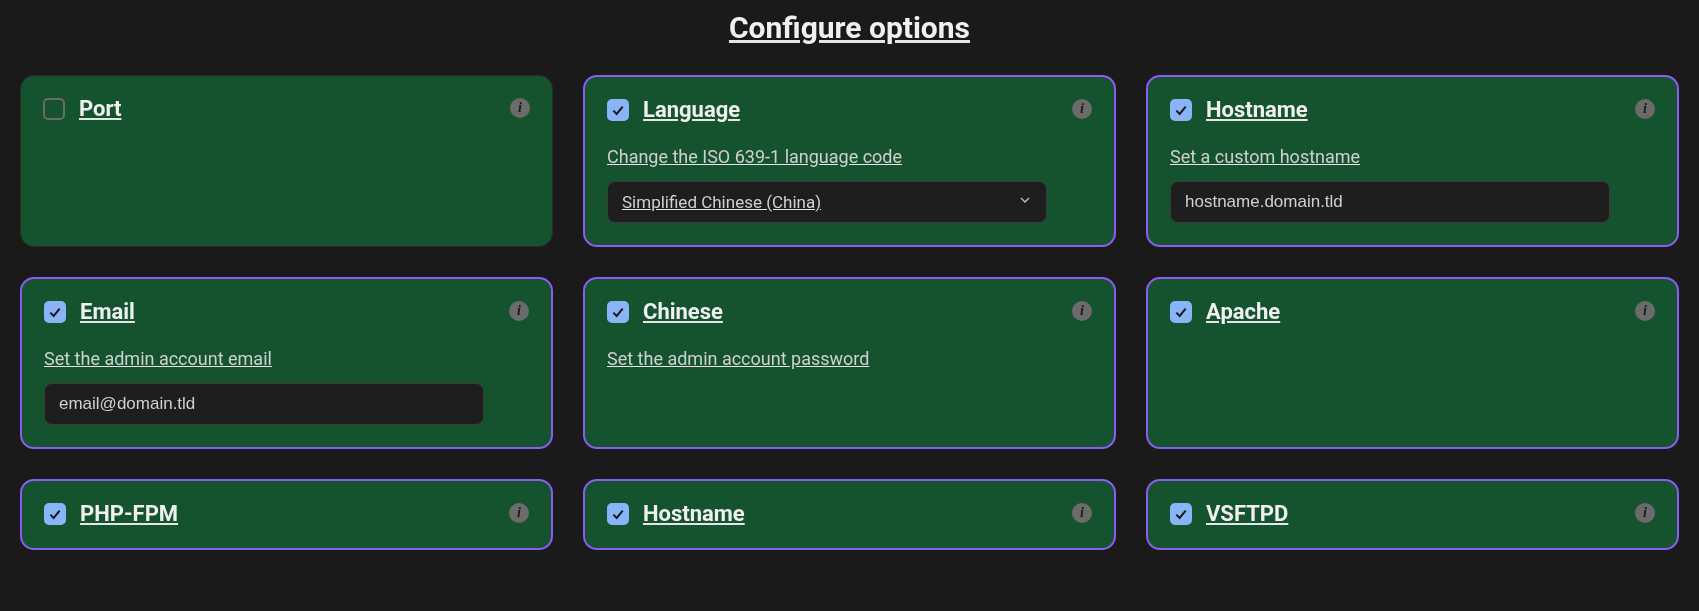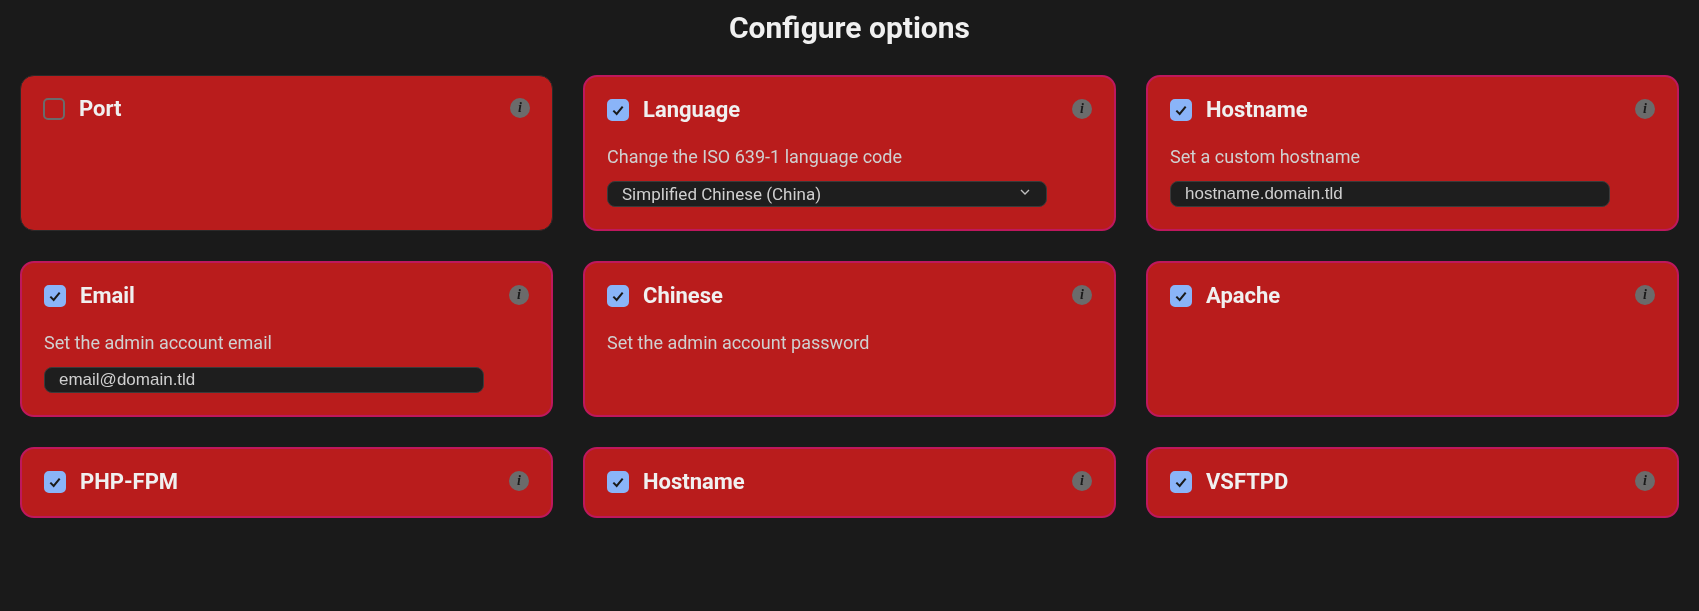--- a/index.html
+++ b/index.html
@@ -6,43 +6,44 @@
   html, body {
     background: #1a1a1a;
     color: #e5e5e5;
     font-family: -apple-system, BlinkMacSystemFont, "Segoe UI", Roboto, Helvetica, Arial, sans-serif;
     width: 1699px;
     height: 611px;
     overflow: hidden;
   }
   .page {
     padding: 10px 20px 0 20px;
+    text-decoration: underline;
   }
   h1.title {
     font-size: 30px;
     font-weight: 700;
     text-align: center;
     color: #f0f0f0;
     margin-bottom: 30px;
   }
   .grid {
     display: grid;
     grid-template-columns: repeat(3, 1fr);
     gap: 30px;
   }
   .card {
-    background: #b91c1c;
+    background: #14532d;
     border: 1px solid #2a2a2a;
     border-radius: 14px;
     padding: 20px 22px 22px 22px;
     position: relative;
     min-height: 60px;
   }
   .card.selected {
-    border: 2px solid #be185d;
+    border: 2px solid #8b5cf6;
   }
   .card-header {
     display: flex;
     align-items: center;
     gap: 14px;
     position: relative;
   }
   .checkbox {
     width: 22px;
     height: 22px;
@@ -99,21 +100,21 @@
   .field {
     margin-top: 14px;
   }
   .text-input, .select-input {
     width: 100%;
     background: #1e1e1e;
     border: 1px solid #3a3a3a;
     border-radius: 8px;
     color: #d0d0d0;
     font-size: 17px;
-    padding: 2px 14px;
+    padding: 10px 14px;
     outline: none;
     max-width: 440px;
   }
   .text-input::placeholder { color: #8a8a8a; }
   .select-wrap {
     position: relative;
     max-width: 440px;
   }
   .select-input {
     appearance: none;

